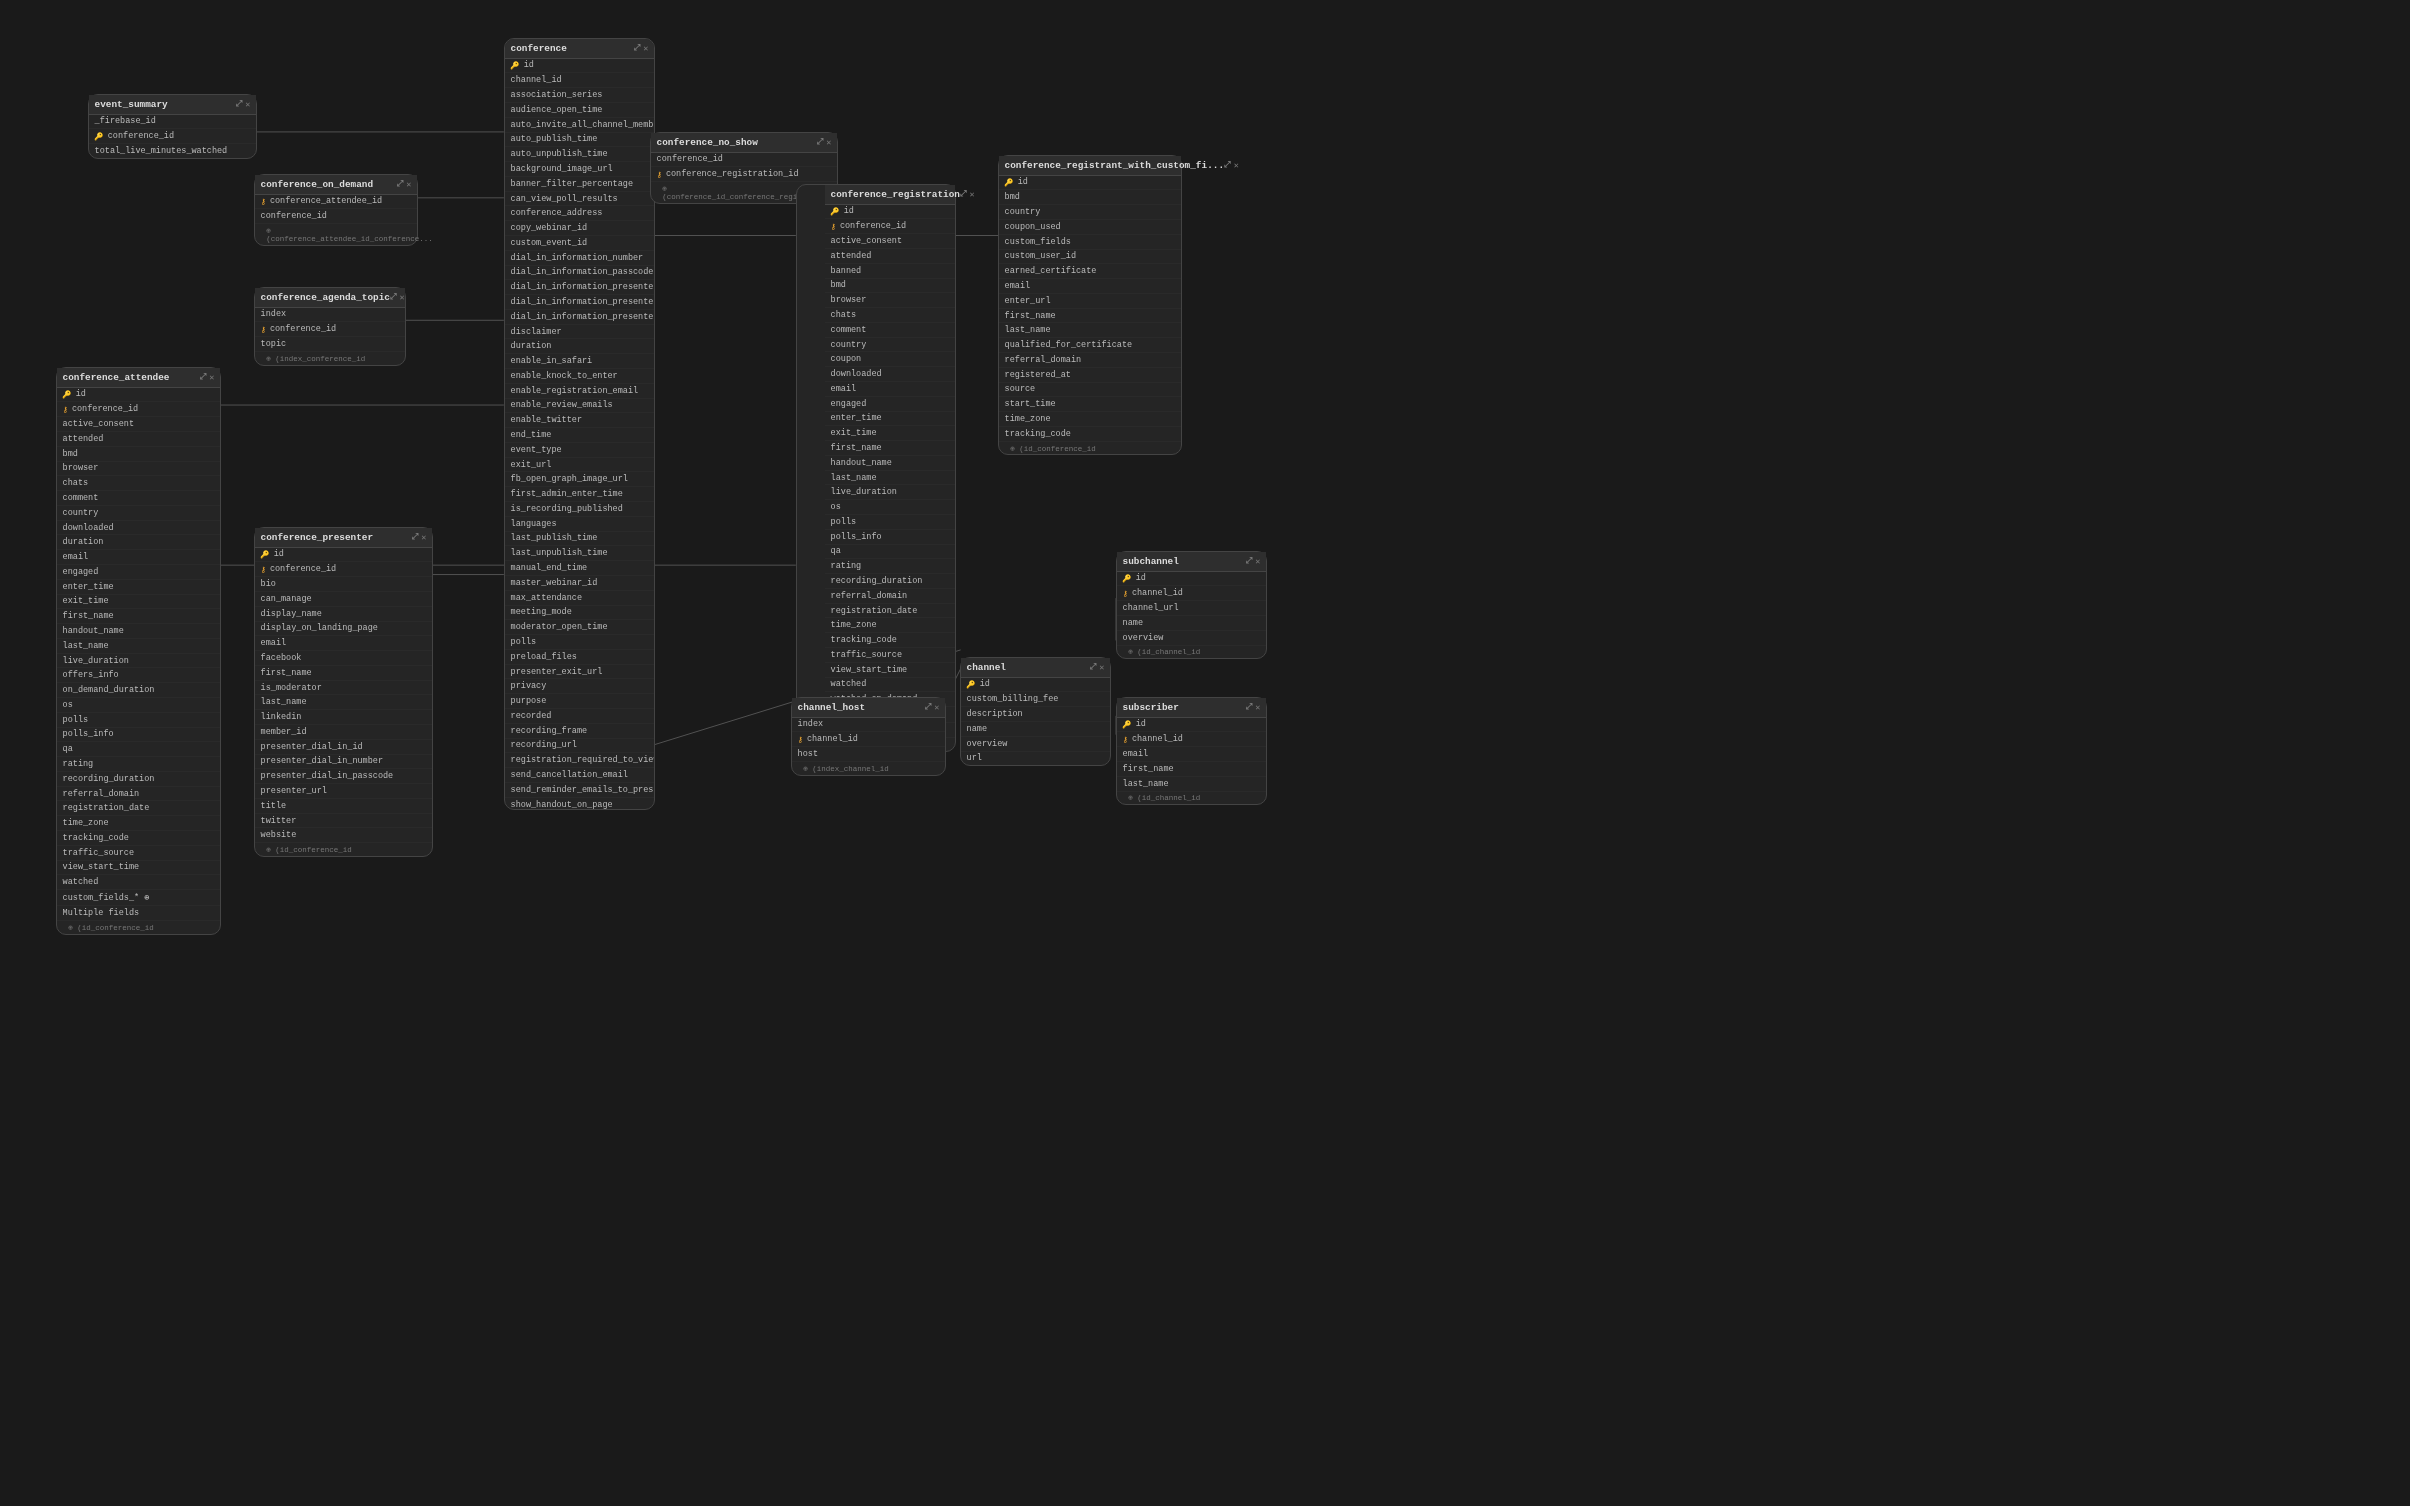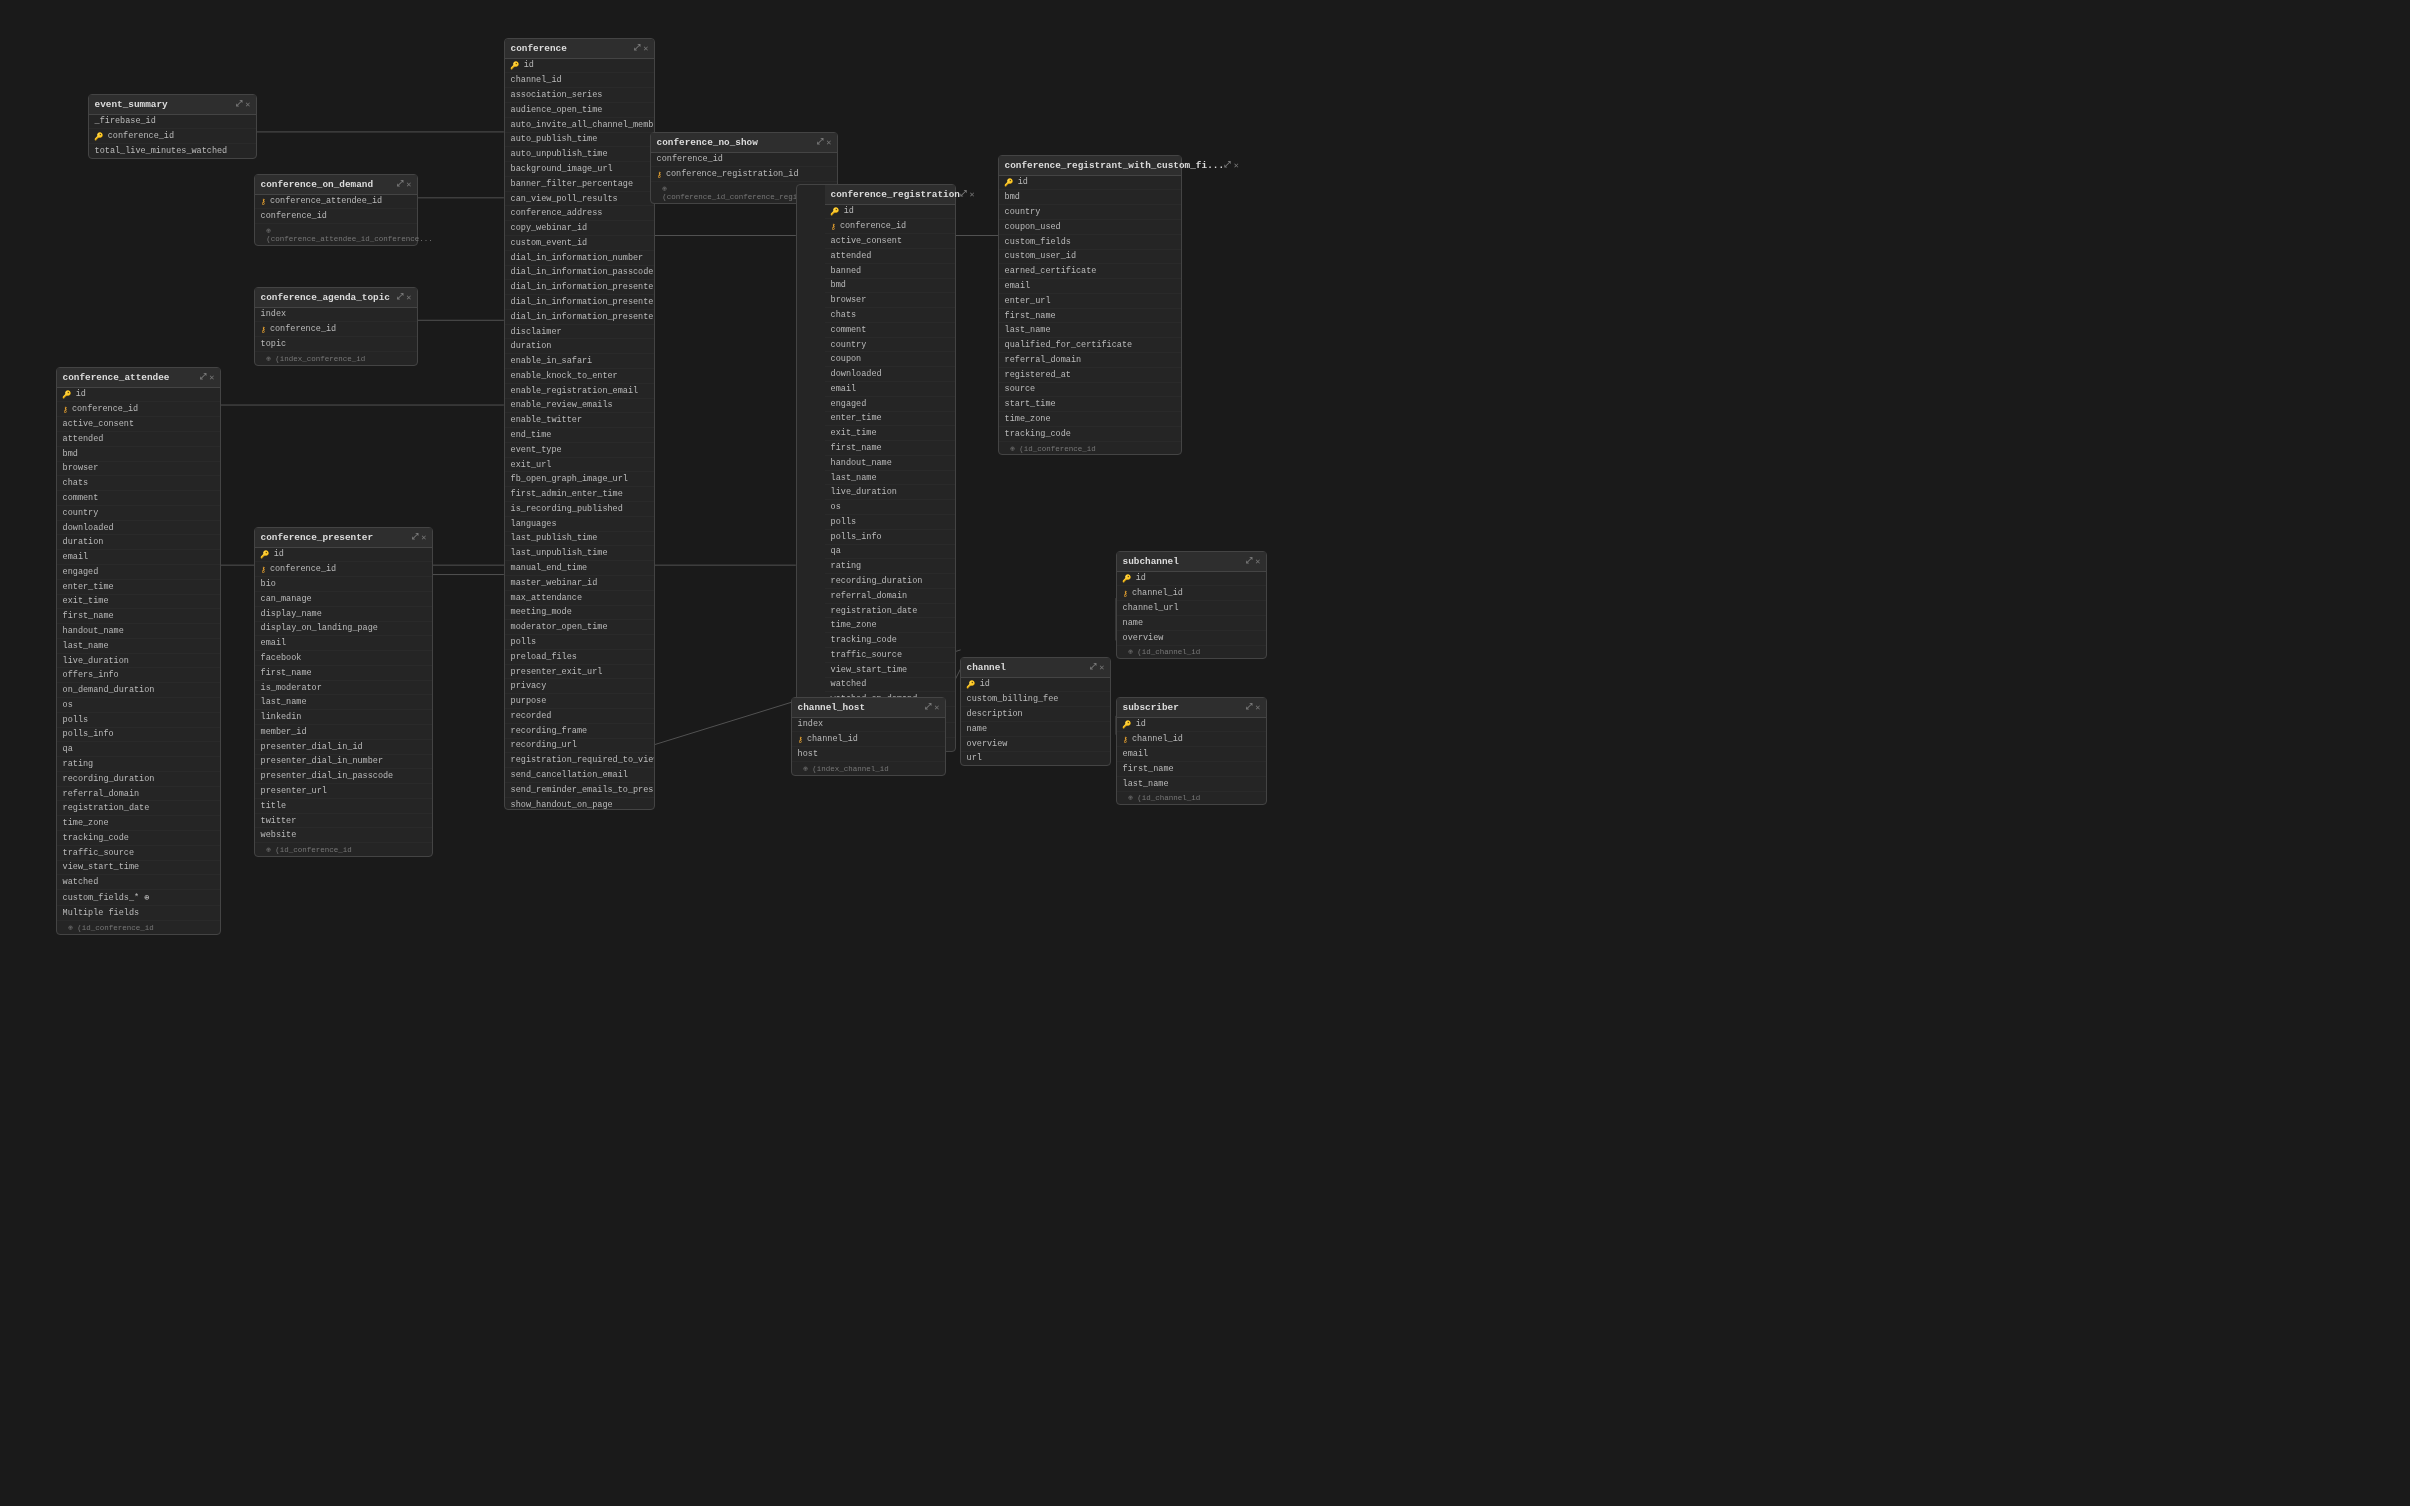--- a/index.html
+++ b/index.html
@@ -15,21 +15,21 @@
     }
     .canvas {
       position: relative;
       width: 2411px;
       height: 1507px;
     }
     .table-box {
       position: absolute;
       background: #252525;
       border: 0.9px solid #444;
-      border-radius: 4px;
+      border-radius: 10px;
       min-width: 151px;
     }
     .table-header {
       background: #2e2e2e;
       border-bottom: 0.9px solid #444;
       padding: 3.8px 5.6px;
       display: flex;
       align-items: center;
       justify-content: space-between;
       font-weight: bold;
@@ -151,21 +151,21 @@
       <span>conference_attendee_id</span>
     </div>
     <div class="table-row">
       <span>conference_id</span>
     </div>
     <div class="index-row">
       <span>⊕ (conference_attendee_id_conference...</span>
     </div>
   </div>
 
-  <div class="table-box" style="left:254px; top:287px; width:164px;">
+  <div class="table-box" style="left:254px; top:287px; width:152px;">
     <div class="table-header">
       <span>conference_agenda_topic</span>
       <div class="icons">
         <span>⤢</span>
         <span>✕</span>
       </div>
     </div>
     <div class="table-row">
       <span>index</span>
     </div>

